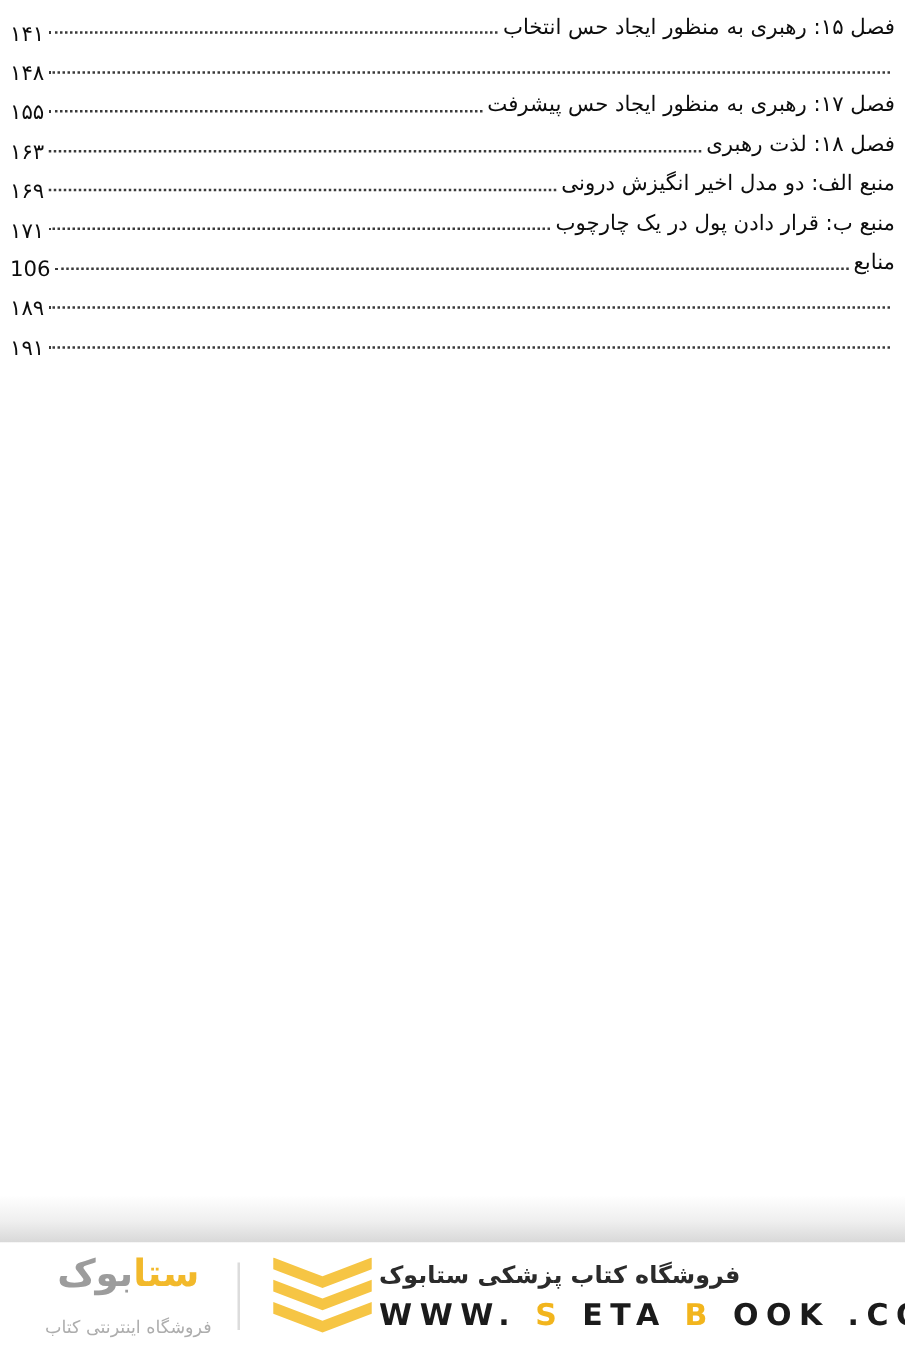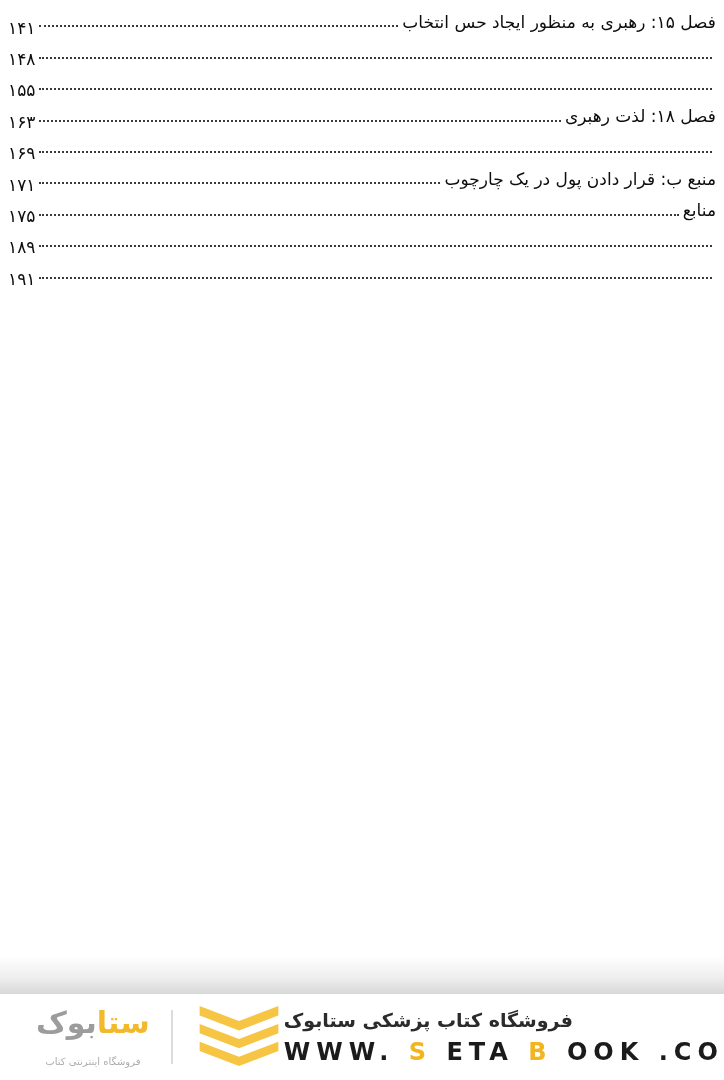--- a/index.html
+++ b/index.html
@@ -60,21 +60,21 @@
     direction:rtl;
     font-size:30px;
     font-weight:bold;
     line-height:1.05;
     white-space:nowrap;
   }
   .logo-wordmark .accent { color:#F2B92B; }
   .logo-wordmark .gray   { color:#9C9C9C; }
   .logo-tagline {
     direction:rtl;
-    font-size:10px;
+    font-size:14px;
     color:#ADADAD;
     margin-top:18px;
     white-space:nowrap;
   }
   .logo-divider { width:2px; height:54px; background:#DCDCDC; }
   .logo-mark svg { display:block; }
   .logo-mark .chev { fill:#F6C544; }
 
   .footer-right {
     display:flex;
@@ -108,45 +108,47 @@
     <span class="toc-leader"></span>
     <span class="toc-page">۱۴۱</span>
   </div>
 
   <div class="toc-row">
     <span class="toc-leader"></span>
     <span class="toc-page">۱۴۸</span>
   </div>
 
   <div class="toc-row">
+    <span class="toc-title">فصل ۱۷: رهبری به منظور ایجاد حس پیشرفت</span>
     <span class="toc-leader"></span>
     <span class="toc-page">۱۵۵</span>
   </div>
 
   <div class="toc-row">
     <span class="toc-title">فصل ۱۸: لذت رهبری</span>
     <span class="toc-leader"></span>
     <span class="toc-page">۱۶۳</span>
   </div>
 
   <div class="toc-row">
+    <span class="toc-title">منبع الف: دو مدل اخیر انگیزش درونی</span>
     <span class="toc-leader"></span>
     <span class="toc-page">۱۶۹</span>
   </div>
 
   <div class="toc-row">
     <span class="toc-title">منبع ب: قرار دادن پول در یک چارچوب</span>
     <span class="toc-leader"></span>
     <span class="toc-page">۱۷۱</span>
   </div>
 
   <div class="toc-row">
     <span class="toc-title">منابع</span>
     <span class="toc-leader"></span>
-    <span class="toc-page">۱۷۵</span>
+    <span class="toc-page">106</span>
   </div>
 
   <div class="toc-row">
     <span class="toc-leader"></span>
     <span class="toc-page">۱۸۹</span>
   </div>
 
   <div class="toc-row">
     <span class="toc-leader"></span>
     <span class="toc-page">۱۹۱</span>

